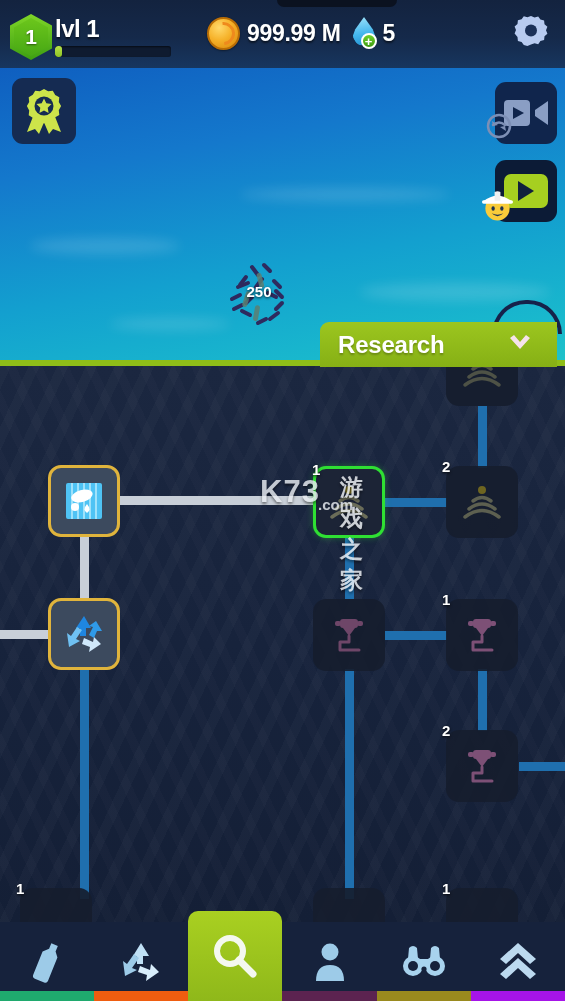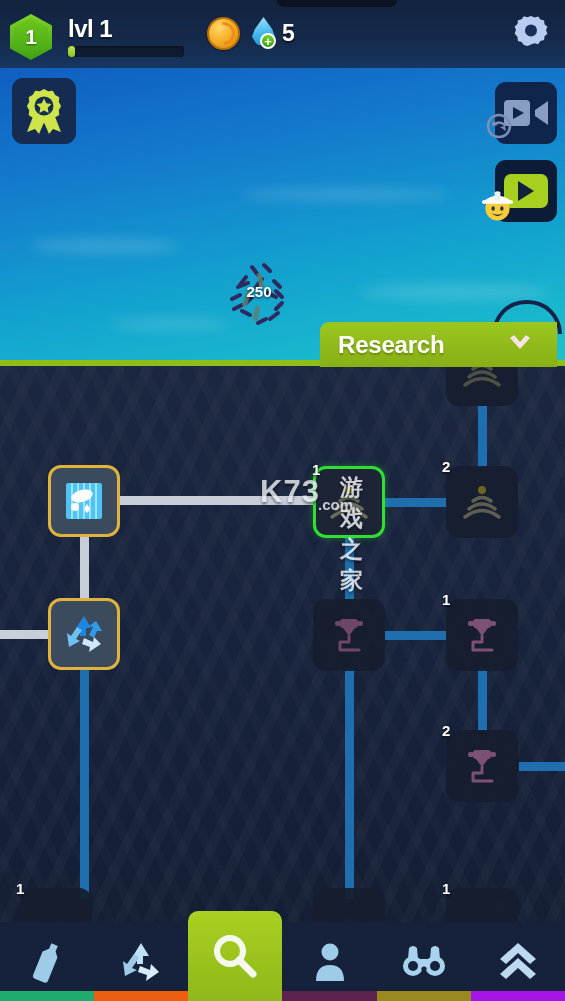--- a/index.html
+++ b/index.html
@@ -48,21 +48,21 @@
     clip-path: polygon(50% 0%, 100% 25%, 100% 75%, 50% 100%, 0% 75%, 0% 25%);
   }
   .hexbadge .hexnum {
     position: relative;
     color: #ffffff;
     font-size: 21px; font-weight: bold;
     text-shadow: 0 1px 2px rgba(0,0,0,.5);
     line-height: 1;
     top: -1px;
   }
-  .lvl-text-wrap { margin-left: 16px; }
+  .lvl-text-wrap { margin-left: 3px; }
   .lvl-text {
     color: #ffffff;
     font-size: 24px; font-weight: bold;
     letter-spacing: -0.5px;
     text-shadow: 0 2px 2px rgba(0,0,0,.55);
     line-height: 1;
   }
   .lvl-bar {
     margin-top: 5px;
     width: 116px; height: 11px;
@@ -431,20 +431,21 @@
       <div class="lvl-text-wrap">
         <div class="lvl-text">lvl 1</div>
         <div class="lvl-bar">
           <div class="lvl-bar-fill" id="lvlfill" style="width: 6%;"></div>
         </div>
       </div>
     </div>
 
     <div class="currency">
       <div class="coin"></div>
+      <span class="coin-amount">999.99 M</span>
       <div class="gem-wrap">
         <div class="gem">
           <div class="drop"></div>
           <div class="plus">+</div>
         </div>
         <span class="gem-amount">5</span>
       </div>
     </div>
 
     <div class="settings-btn">

